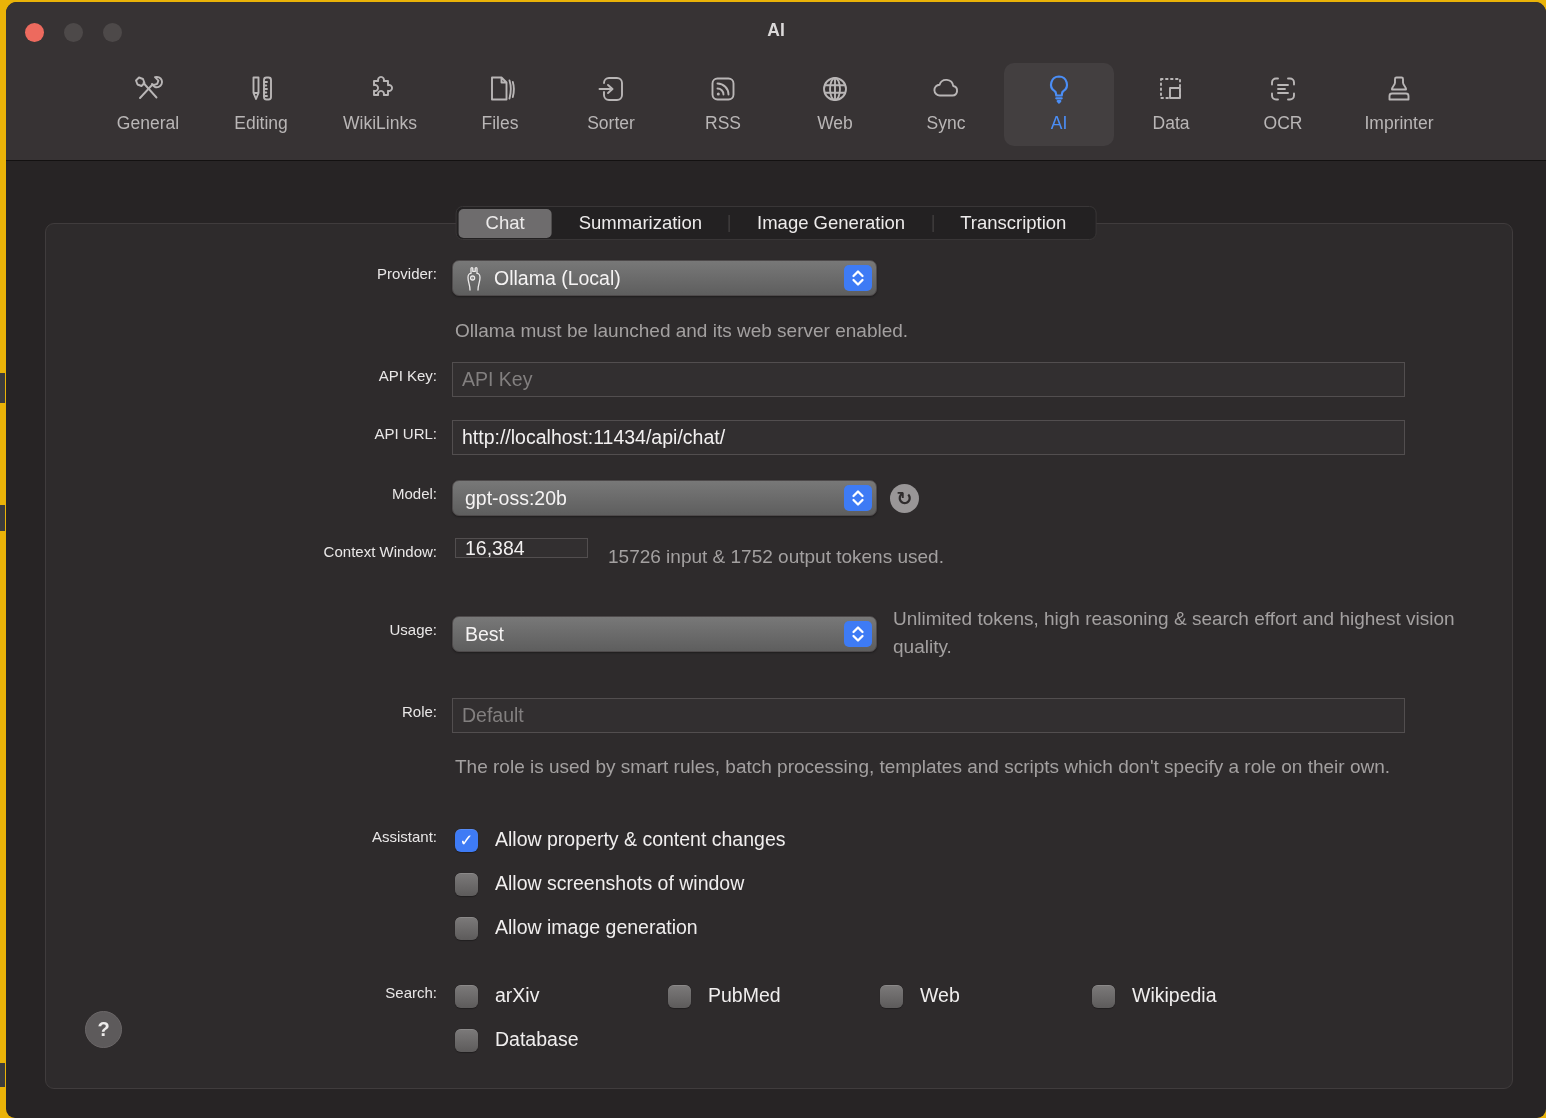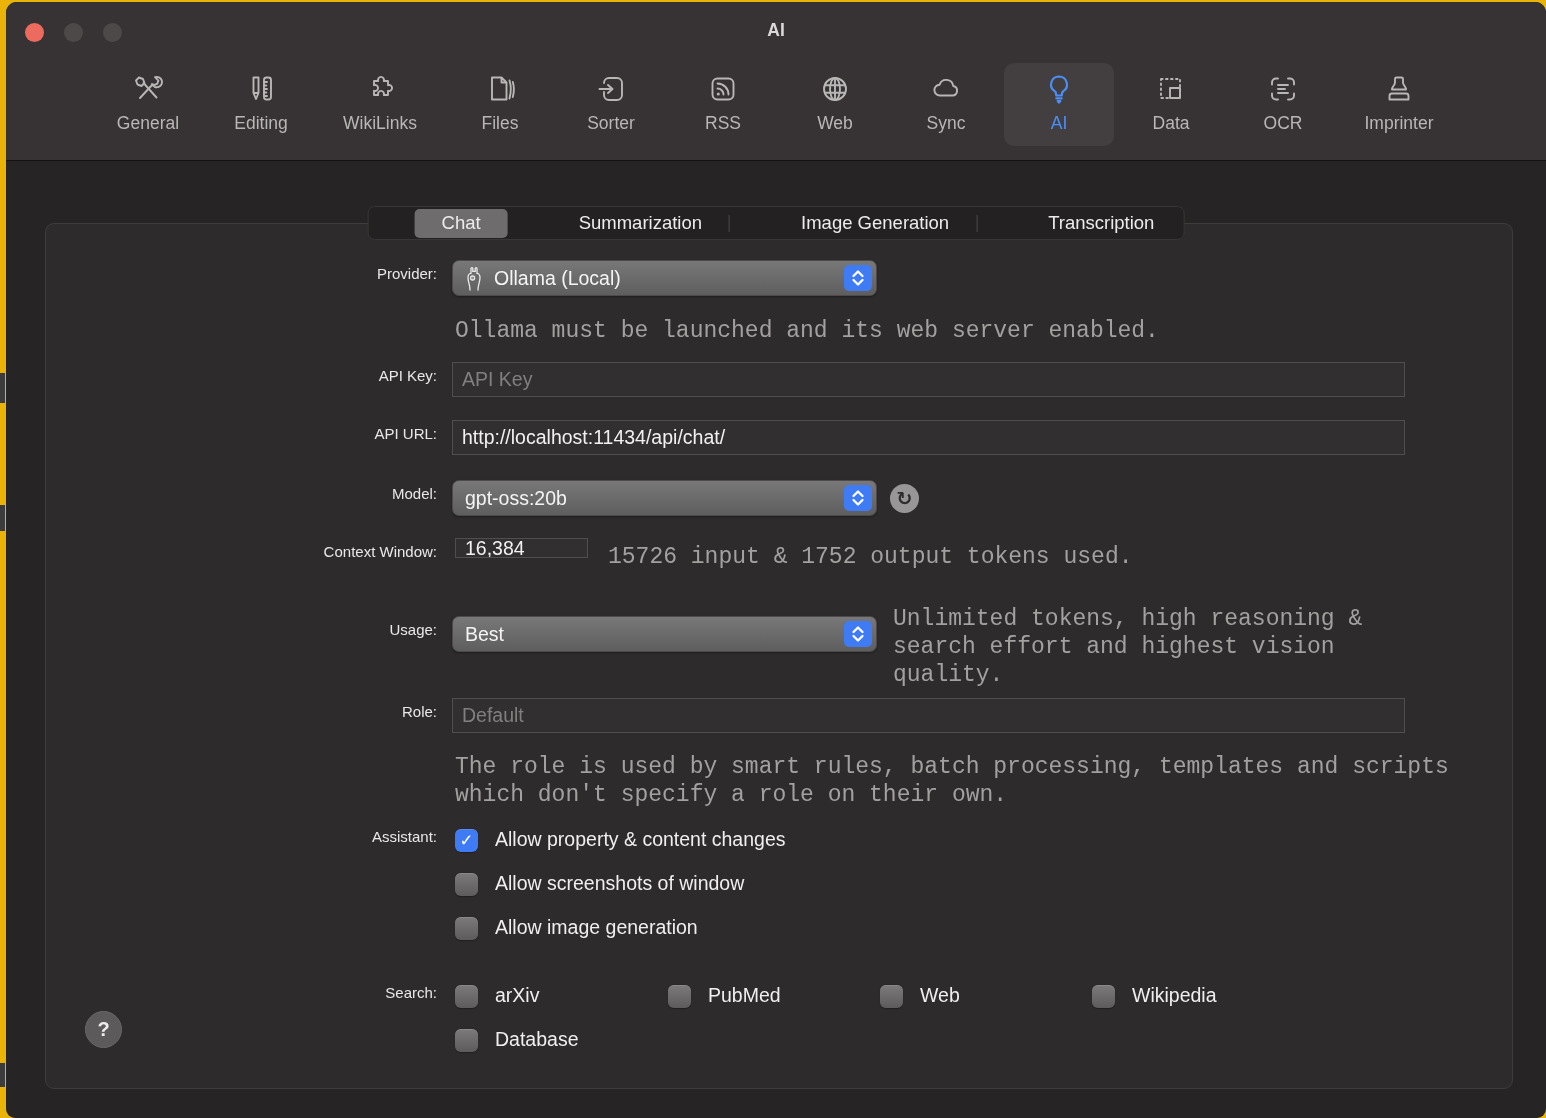--- a/index.html
+++ b/index.html
@@ -31,28 +31,28 @@
 
   
   .panel { position:absolute; left:39px; top:221px; width:1468px; height:866px;
            background:#2e2b2c; border:1px solid #403c3d; border-radius:9px; }
 
   
   .tabs { position:absolute; top:204px; left:50%; transform:translateX(-50%);
           height:34px; display:flex; align-items:center; background:#232122;
           border:1px solid #393637; border-radius:7px; padding:2px; }
   .tab { height:29px; display:flex; align-items:center; padding:0 27px;
-         font-size:18.5px; color:#edebeb; border-radius:5px; white-space:nowrap;margin-left:44px; }
+         font-size:18.5px; color:#edebeb; border-radius:5px; white-space:nowrap; }
   .tab.selected { background:#6e6c6d; }
   .tab-sep { width:1px; height:17px; background:#4d4a4a; }
 
   
   .flabel { position:absolute; left:0; width:431px; text-align:right;
             color:#e9e7e7; font-size:15px; }
-  .hint { position:absolute; color:#a3a0a0; font-size:23px; line-height:28px;font-family:Liberation Mono, monospace; }
+  .hint { position:absolute; color:#a3a0a0; font-size:19px; line-height:28px; }
 
   .popup { position:absolute; left:446px; width:425px; height:36px;
            background:linear-gradient(#787878,#5e5e5e); border:1px solid #4e4a4b;
            border-radius:7px; display:flex; align-items:center; gap:9px;
            padding:0 40px 0 12px; color:#f5f3f3; font-size:19.5px;
            box-shadow:0 1px 2px rgba(0,0,0,.35); }
   .popup .chev { position:absolute; right:4px; top:4px; width:28px; height:26px;
                  background:#3e7bf5; border-radius:5px; display:flex;
                  align-items:center; justify-content:center; }
   .popup .chev svg { stroke:#fff; stroke-width:2.3; fill:none; stroke-linecap:round; stroke-linejoin:round; }

